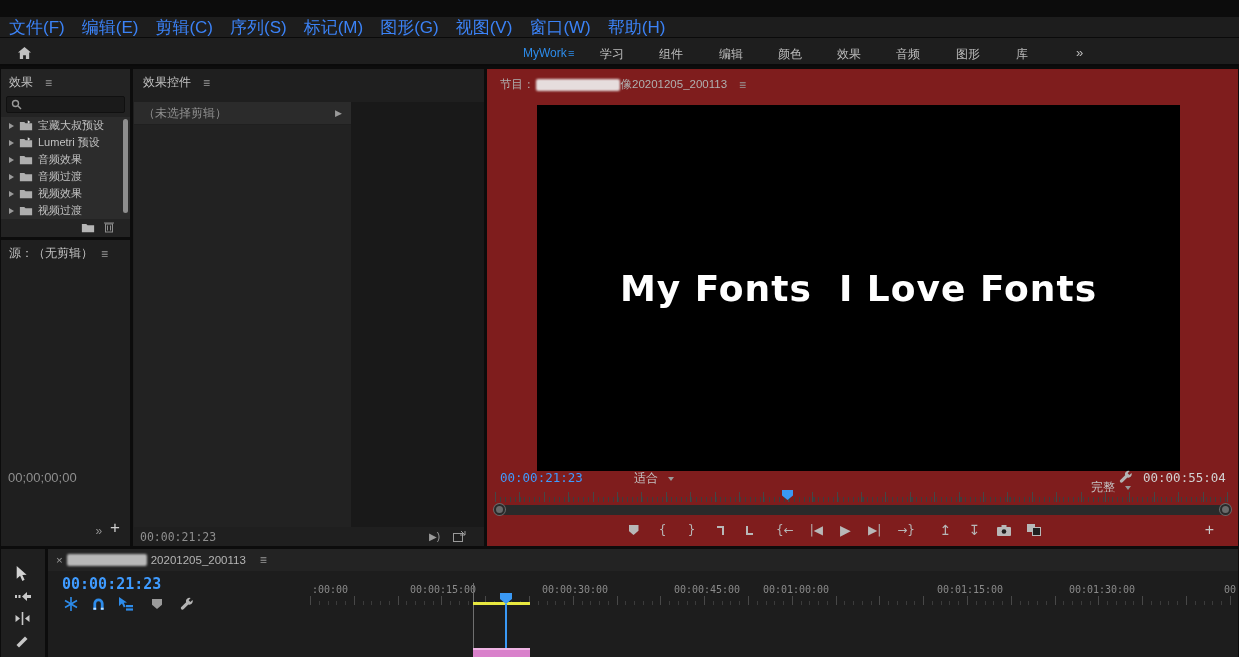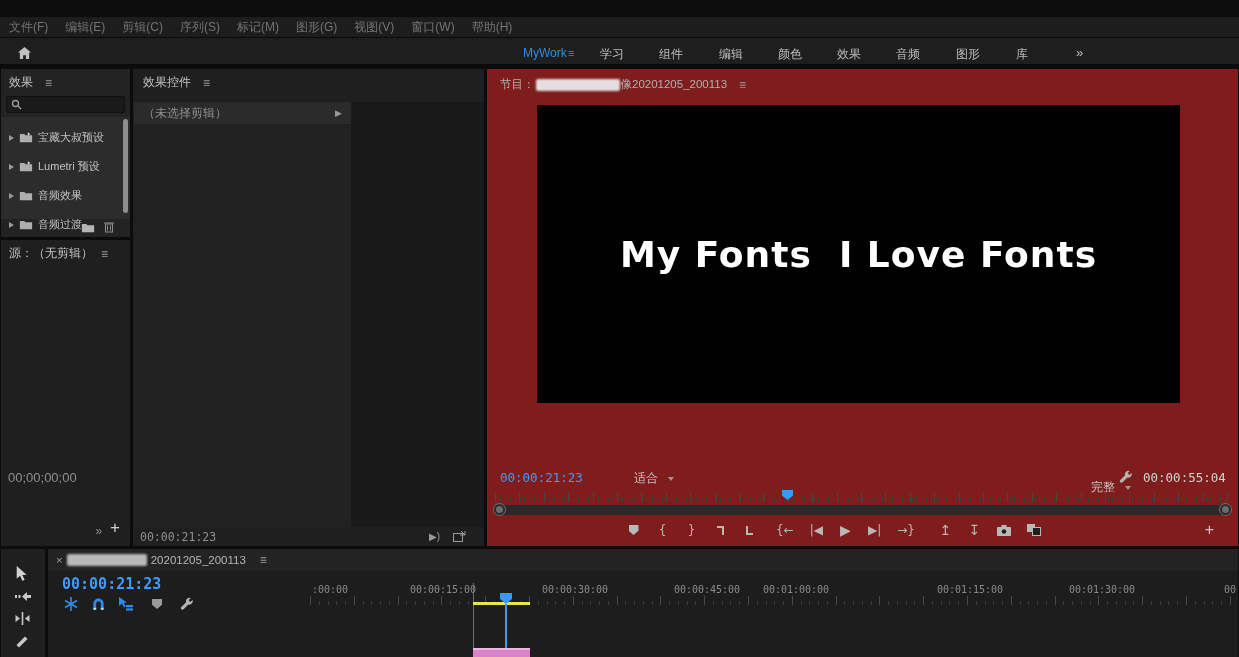--- a/index.html
+++ b/index.html
@@ -12,40 +12,40 @@
   .abs { position:absolute; }
 
   
   .titlebar { left:0; top:0; width:1239px; height:17px; background:#1d1d1d; display:flex; align-items:center; }
   .pr-badge { width:17px; height:14px; margin:0 6px 0 4px; background:#3a1459; border:1px solid #7a4bbf;
               color:#dba6ff; font-size:9px; font-weight:bold; display:flex; align-items:center; justify-content:center; border-radius:2px; }
   .title-text { color:#9e9e9e; font-size:11.5px; display:flex; align-items:center; }
   .censor { display:inline-block; background:#e6e6e6; border-radius:2px; filter:blur(1.2px); opacity:.9; }
   .censor.t { width:32px; height:11px; margin:0 2px; }
   .menubar { left:0; top:17px; width:1239px; height:20px; background:#1d1d1d; display:flex; align-items:center; gap:17px; padding-left:9px; }
-  .menubar span { color:#737373; font-size:12px; cursor:default; }
+  .menubar span { color:#3b82f6; font-size:17px; cursor:default; }
   .wsbar { left:0; top:37px; width:1239px; height:29px; background:#1e1e1e; border-top:1px solid #0a0a0a; border-bottom:2px solid #0a0a0a; }
   .home-btn { position:absolute; left:12px; top:5px; width:24px; height:19px; display:flex; align-items:center; justify-content:center; }
   .ws-tab { position:absolute; top:8px; font-size:12px; color:#bdbdbd; white-space:nowrap; cursor:default; }
   .ws-tab.active { color:#2d8ceb; }
   .ws-menu { position:absolute; top:9px; color:#2d8ceb; font-size:11px; }
   .ws-overflow { position:absolute; top:7px; color:#bdbdbd; font-size:13px; }
 
   
   .panel { background:#1f1f1f; }
   .phead { color:#c2c2c2; font-size:12px; }
   .hamb { color:#9a9a9a; font-size:12px; }
   .dim { color:#8f8f8f; }
   .tc-blue { color:#3f9bff; font-family:"DejaVu Sans Mono", monospace; }
 
   
   .fx-panel { left:1px; top:69px; width:129px; height:168px; background:#232323; overflow:hidden; }
   .fx-search { position:absolute; left:5px; top:27px; right:5px; height:17px; background:#1a1a1a; border:1px solid #101010; border-radius:2px; display:flex; align-items:center; padding-left:4px; }
   .fx-list { position:absolute; left:0; top:48px; right:0; height:102px; background:#2c2c2c; }
-  .fx-row { height:17px; display:flex; align-items:center; gap:5px; padding-left:8px; white-space:nowrap; overflow:hidden;margin-top:12px; }
+  .fx-row { height:17px; display:flex; align-items:center; gap:5px; padding-left:8px; white-space:nowrap; overflow:hidden; }
   .fx-row span.lbl { font-size:11px; color:#c2c2c2; }
   .tri-right { width:0; height:0; border-top:3.5px solid transparent; border-bottom:3.5px solid transparent; border-left:5px solid #9a9a9a; flex:0 0 auto; }
   .fx-scroll { position:absolute; right:2px; top:50px; width:5px; height:94px; background:#8e8e8e; border-radius:3px; }
   .fx-foot { position:absolute; left:0; bottom:2px; right:0; height:16px; display:flex; justify-content:flex-end; gap:9px; padding-right:16px; align-items:center; }
 
   
   .src-panel { left:1px; top:240px; width:129px; height:306px; background:#1f1f1f; overflow:hidden; }
   .src-tc { position:absolute; left:7px; top:230px; font-size:13px; }
   .src-foot { position:absolute; right:10px; bottom:8px; display:flex; align-items:flex-end; gap:8px; }
 
@@ -54,21 +54,21 @@
   .ec-row { position:absolute; left:1px; top:33px; width:217px; height:22px; background:#2b2b2b; display:flex; align-items:center; justify-content:space-between; padding:0 9px; }
   .ec-right { position:absolute; left:218px; top:33px; right:0; bottom:19px; background:#191919; }
   .ec-left-bg { position:absolute; left:1px; top:56px; width:217px; bottom:19px; background:#222222; }
   .ec-foot { position:absolute; left:0; bottom:0; right:0; height:19px; display:flex; align-items:center; justify-content:space-between; padding:0 18px 0 7px; background:#1f1f1f; }
   .ec-foot-icons { display:flex; gap:13px; color:#9a9a9a; font-size:10px; }
 
   
   .prog-panel { left:487px; top:69px; width:751px; height:477px; background:#7f1d1d; overflow:hidden; }
   .prog-head { position:absolute; left:13px; top:8px; display:flex; align-items:center; font-size:11.5px; color:#b0b0b0; }
   .censor.p { width:84px; height:12px; margin:0 1px; background:#f2f2f2; }
-  .video { position:absolute; left:50px; top:36px; width:643px; height:298px; background:#000; display:flex; align-items:center; justify-content:center; }
+  .video { position:absolute; left:50px; top:36px; width:643px; height:366px; background:#000; display:flex; align-items:center; justify-content:center; }
   .video-text { color:#fff; font-family:"DejaVu Sans", sans-serif; font-weight:bold; font-size:36px; letter-spacing:1px; white-space:pre; }
   .prog-ctrl { position:absolute; left:0; top:399px; width:100%; height:20px; }
   .dropdown { display:inline-flex; align-items:center; color:#c4c4c4; font-size:12px;margin-left:44px; }
   .caret { width:0; height:0; border-left:3.5px solid transparent; border-right:3.5px solid transparent; border-top:4px solid #9a9a9a; display:inline-block; margin-left:10px; }
   .mini-ruler { position:absolute; left:8px; right:8px; top:421px; height:13px; }
   .mini-ruler .minor { position:absolute; left:0; right:0; bottom:1px; height:5px; background:repeating-linear-gradient(90deg,#3d3d3d 0 1px,transparent 1px 4.9px); }
   .mini-ruler .major { position:absolute; left:0; right:0; bottom:1px; height:10px; background:repeating-linear-gradient(90deg,#464646 0 1px,transparent 1px 24.4px); }
   .playhead-head { width:11px; height:10px; background:#3a99f5; clip-path:polygon(0 0,100% 0,100% 55%,50% 100%,0 55%); }
   .prog-scroll { position:absolute; left:9px; right:9px; top:436px; height:10px; background:#2a2a2a; border-radius:5px; }
   .knob { position:absolute; top:-1px; width:11px; height:11px; border-radius:50%; background:#6a6a6a; border:2px solid #2a2a2a; box-shadow:0 0 0 1px #6a6a6a; }

